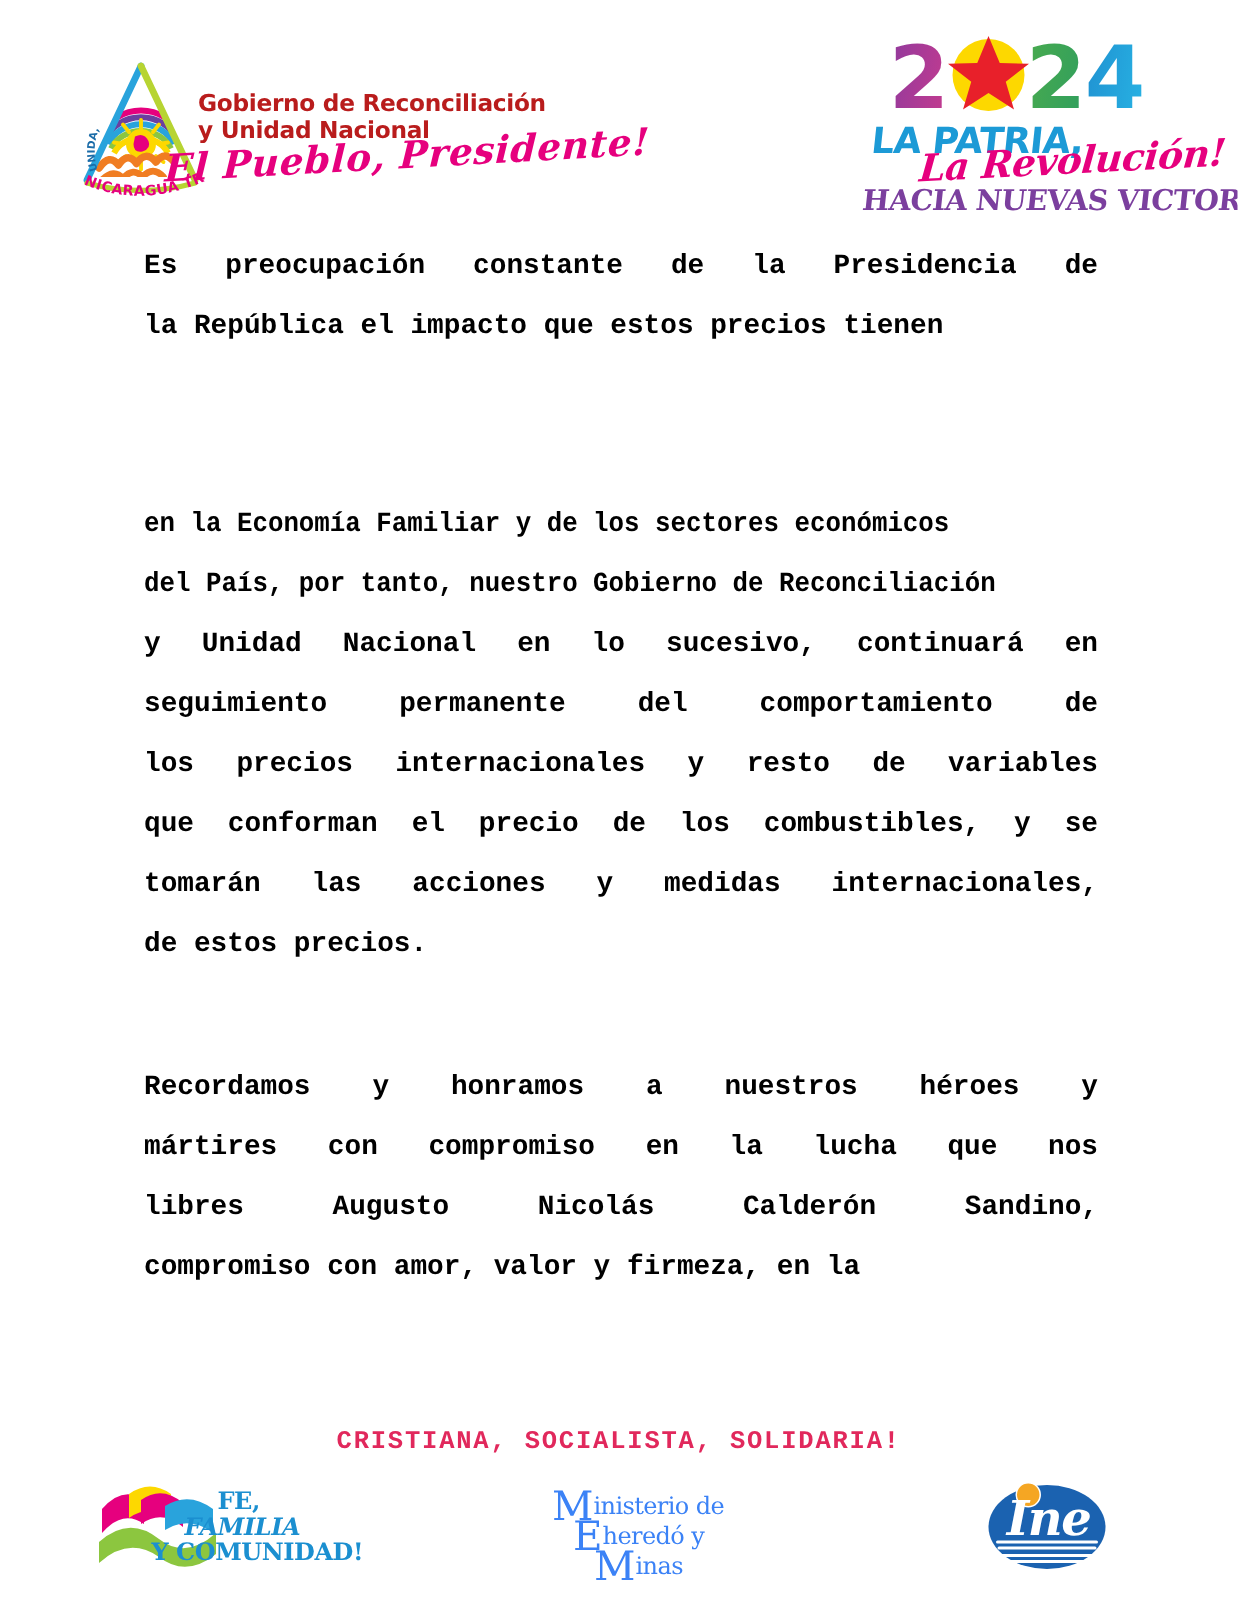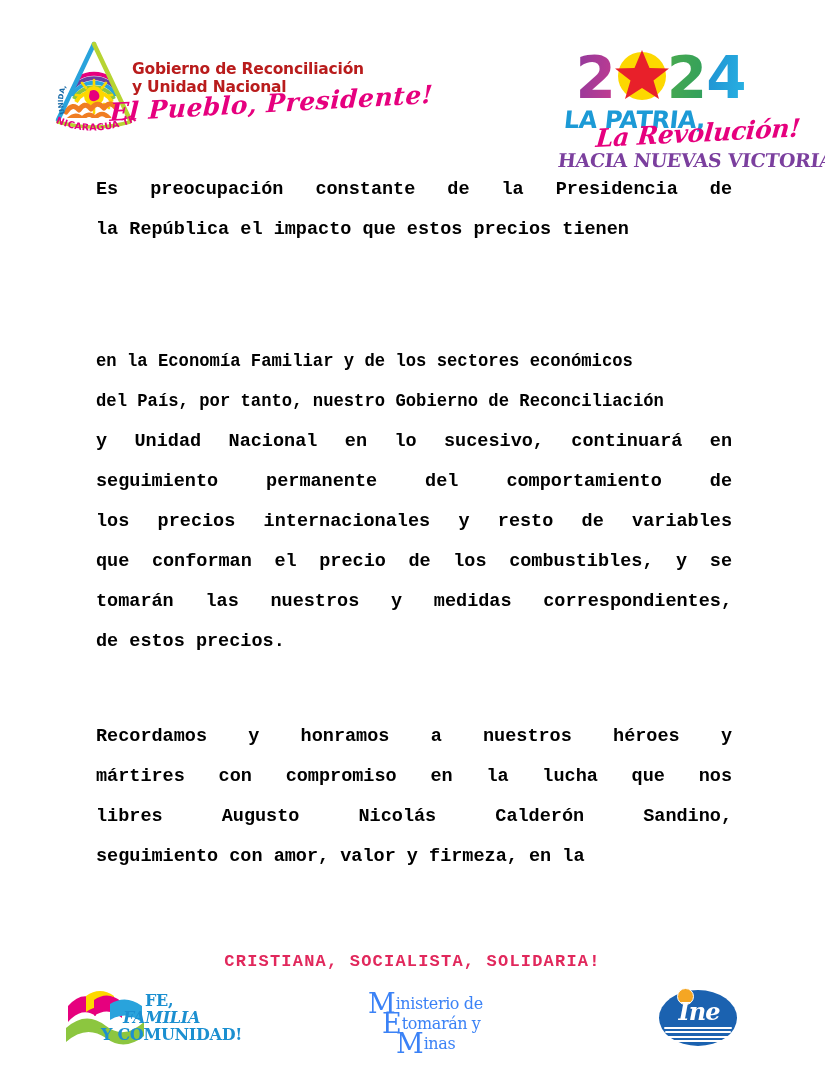--- a/index.html
+++ b/index.html
@@ -63,25 +63,24 @@
     font-size: 25px;
     letter-spacing: 0.5px;
     white-space: nowrap;
     transform: rotate(-3.2deg) skewX(-6deg);
     transform-origin: left center;
   }
 
   
   .logo2024 {
     position: absolute;
-    right: 62px;
+    right: 45px;
     top: 22px;
     width: 205px;
     height: 120px;
-    margin-top: 26px;
   }
   .num2024 {
     position: relative;
     height: 60px;
     text-align: center;
     font-family: "DejaVu Sans", sans-serif;
     font-weight: bold;
     font-size: 58px;
     line-height: 60px;
     letter-spacing: -1px;
@@ -161,21 +160,21 @@
     font-size: 19px;
     letter-spacing: -0.4px;
     white-space: nowrap;
     transform: skewX(-6deg);
   }
 
   
   .doc-body {
     position: absolute;
     left: 96px;
-    top: 170px;
+    top: 158px;
     width: 636px;
   }
   .para {
     text-align: justify;
     color: #000000;
     font-family: "Liberation Mono", "DejaVu Sans Mono", monospace;
     font-weight: bold;
     font-size: 18.5px;
     line-height: 40px;
   }
@@ -285,21 +284,21 @@
   }
   .ine-word {
     position: absolute;
     left: 12px; top: 12px;
     width: 64px;
     text-align: center;
     color: #ffffff;
     font-family: "DejaVu Serif", serif;
     font-style: italic;
     font-weight: bold;
-    font-size: 24px;
+    font-size: 32px;
     line-height: 24px;
     letter-spacing: -1px;
   }
   .ine-stripes {
     position: absolute;
     left: 9px; top: 39px;
     width: 68px; height: 16px;
   }
   .ine-stripes i {
     display: block;
@@ -402,31 +401,31 @@
   <div class="para condensed">
     <span class="ln last">en la Economía Familiar y de los sectores económicos</span>
     <span class="ln last">del País, por tanto, nuestro Gobierno de Reconciliación</span>
   </div>
 
   <div class="para">
     <span class="ln">y Unidad Nacional en lo sucesivo, continuará en</span>
     <span class="ln">seguimiento permanente del comportamiento de</span>
     <span class="ln">los precios internacionales y resto de variables</span>
     <span class="ln">que conforman el precio de los combustibles, y se</span>
-    <span class="ln">tomarán las nuestros y medidas correspondientes,</span>
+    <span class="ln">tomarán las acciones y medidas internacionales,</span>
     <span class="ln last">de estos precios.</span>
   </div>
 
   <div class="gap-2"></div>
 
   <div class="para">
     <span class="ln">Recordamos y honramos a nuestros héroes y</span>
     <span class="ln">mártires con compromiso en la lucha que nos</span>
     <span class="ln">libres Augusto Nicolás Calderón Sandino,</span>
-    <span class="ln last">seguimiento con amor, valor y firmeza, en la</span>
+    <span class="ln last">compromiso con amor, valor y firmeza, en la</span>
   </div>
 </div>
 
 <div class="slogan">CRISTIANA, SOCIALISTA, SOLIDARIA!</div>
 
 <div class="footer">
 
   <div class="fe-logo">
     <div class="fe-mark">
       <svg width="92" height="60" viewBox="0 0 92 60" xmlns="http://www.w3.org/2000/svg">
@@ -439,21 +438,21 @@
     </div>
     <div class="fe-text">
       <div class="l1">FE,</div>
       <div class="l2">FAMILIA</div>
       <div class="l3">Y COMUNIDAD!</div>
     </div>
   </div>
 
   <div class="mem-logo">
     <div class="mem-row mem-r1"><span class="mem-cap">M</span><span class="mem-rest">inisterio de</span></div>
-    <div class="mem-row mem-r2"><span class="mem-cap">E</span><span class="mem-rest">tomarán y</span></div>
+    <div class="mem-row mem-r2"><span class="mem-cap">E</span><span class="mem-rest">heredó y</span></div>
     <div class="mem-row mem-r3"><span class="mem-cap">M</span><span class="mem-rest">inas</span></div>
   </div>
 
   <div class="ine-logo">
     <div class="ine-disc"></div>
     <div class="ine-sun"></div>
     <div class="ine-word">Ine</div>
     <div class="ine-stripes">
       <i></i>
         <i></i>

